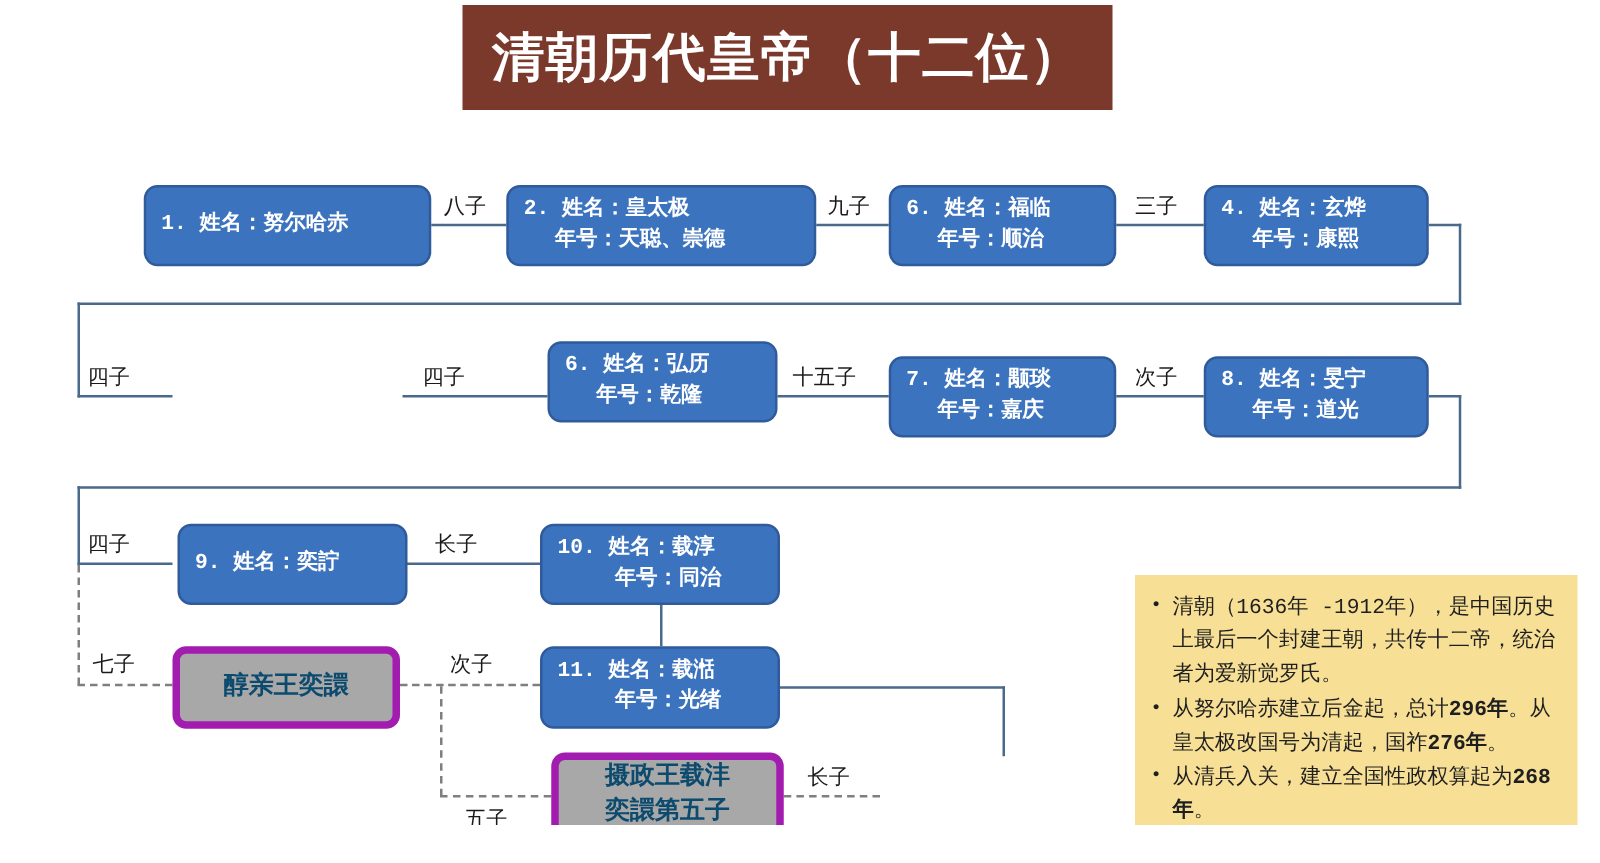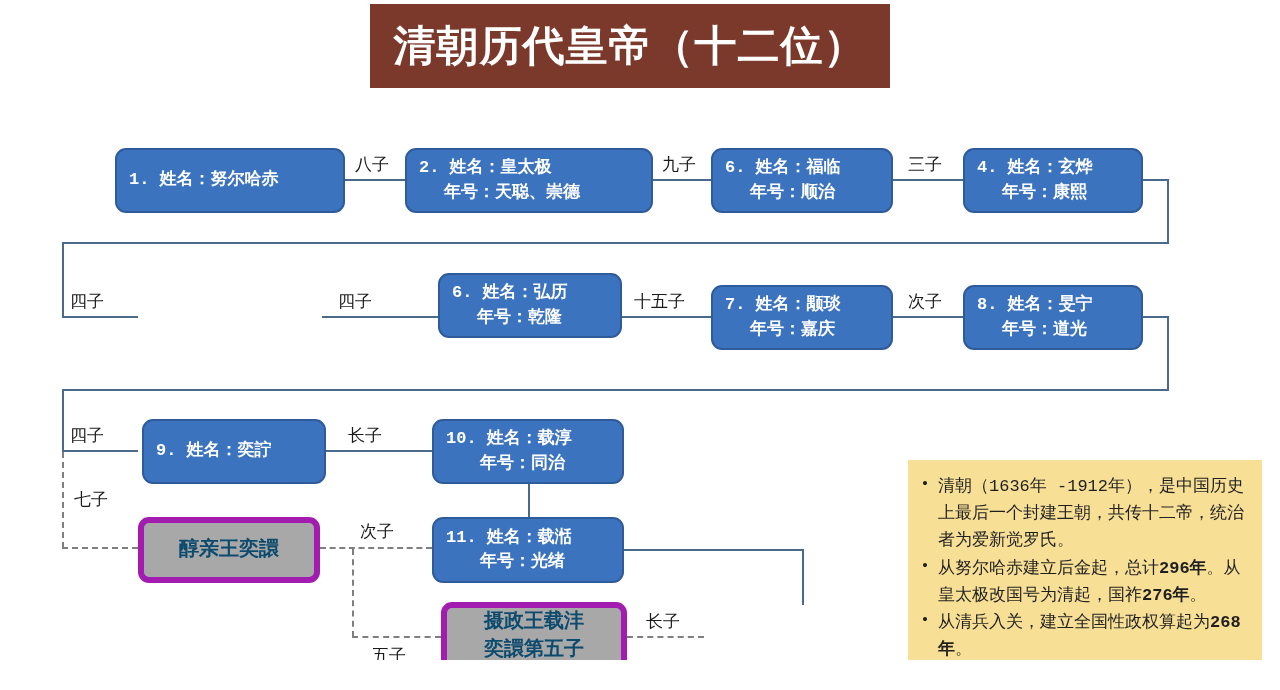--- a/index.html
+++ b/index.html
@@ -12,21 +12,21 @@
     background:#7B392B;color:#ffffff;display:flex;align-items:center;justify-content:center;
     font-size:42px;font-weight:bold;letter-spacing:1px;white-space:nowrap;
   }
   .ebox{
     position:absolute;height:65px;background:#3C73BF;border:2px solid #2F5B9B;border-radius:11px;
     color:#ffffff;font-weight:bold;font-size:17px;line-height:1.42;
     display:flex;flex-direction:column;justify-content:center;
     padding-left:12px;box-sizing:border-box;white-space:nowrap;
   }
   .ebox .l2{margin-left:25px;}
-  .ebox.two .l2{margin-left:34px;}
+  .ebox.two .l2{margin-left:46px;}
   .gbox{
     position:absolute;background:#A8A8A8;border:6px solid #a21caf;border-radius:11px;
     color:#0c4a6e;font-weight:bold;font-size:20px;line-height:1.4;
     display:flex;flex-direction:column;justify-content:center;align-items:center;
     box-sizing:border-box;white-space:nowrap;text-align:center;
   }
   .hline{position:absolute;height:2px;background:#4a6a8c;}
   .vline{position:absolute;width:2px;background:#4a6a8c;}
   .hdash{position:absolute;height:0;border-top:2px dashed #7f7f7f;}
   .vdash{position:absolute;width:0;border-left:2px dashed #7f7f7f;}
@@ -77,21 +77,21 @@
 
   <span class="rel" style="left:355px;top:153px">八子</span>
   <span class="rel" style="left:662px;top:153px">九子</span>
   <span class="rel" style="left:908px;top:153px">三子</span>
   <span class="rel" style="left:70px;top:290px">四子</span>
   <span class="rel" style="left:338px;top:290px">四子</span>
   <span class="rel" style="left:634px;top:290px">十五子</span>
   <span class="rel" style="left:908px;top:290px">次子</span>
   <span class="rel" style="left:70px;top:424px">四子</span>
   <span class="rel" style="left:348px;top:424px">长子</span>
-  <span class="rel" style="left:74px;top:488px">七子</span>
+  <span class="rel" style="left:74px;top:520px">七子</span>
   <span class="rel" style="left:360px;top:520px">次子</span>
   <span class="rel" style="left:372px;top:644px">五子</span>
   <span class="rel" style="left:646px;top:610px">长子</span>
 
   <div class="ebox" style="left:115px;top:148px;width:230px">
     <span>1. 姓名：努尔哈赤</span>
   </div>
   <div class="ebox" style="left:405px;top:148px;width:248px">
     <span>2. 姓名：皇太极</span>
     <span class="l2">年号：天聪、崇德</span>

